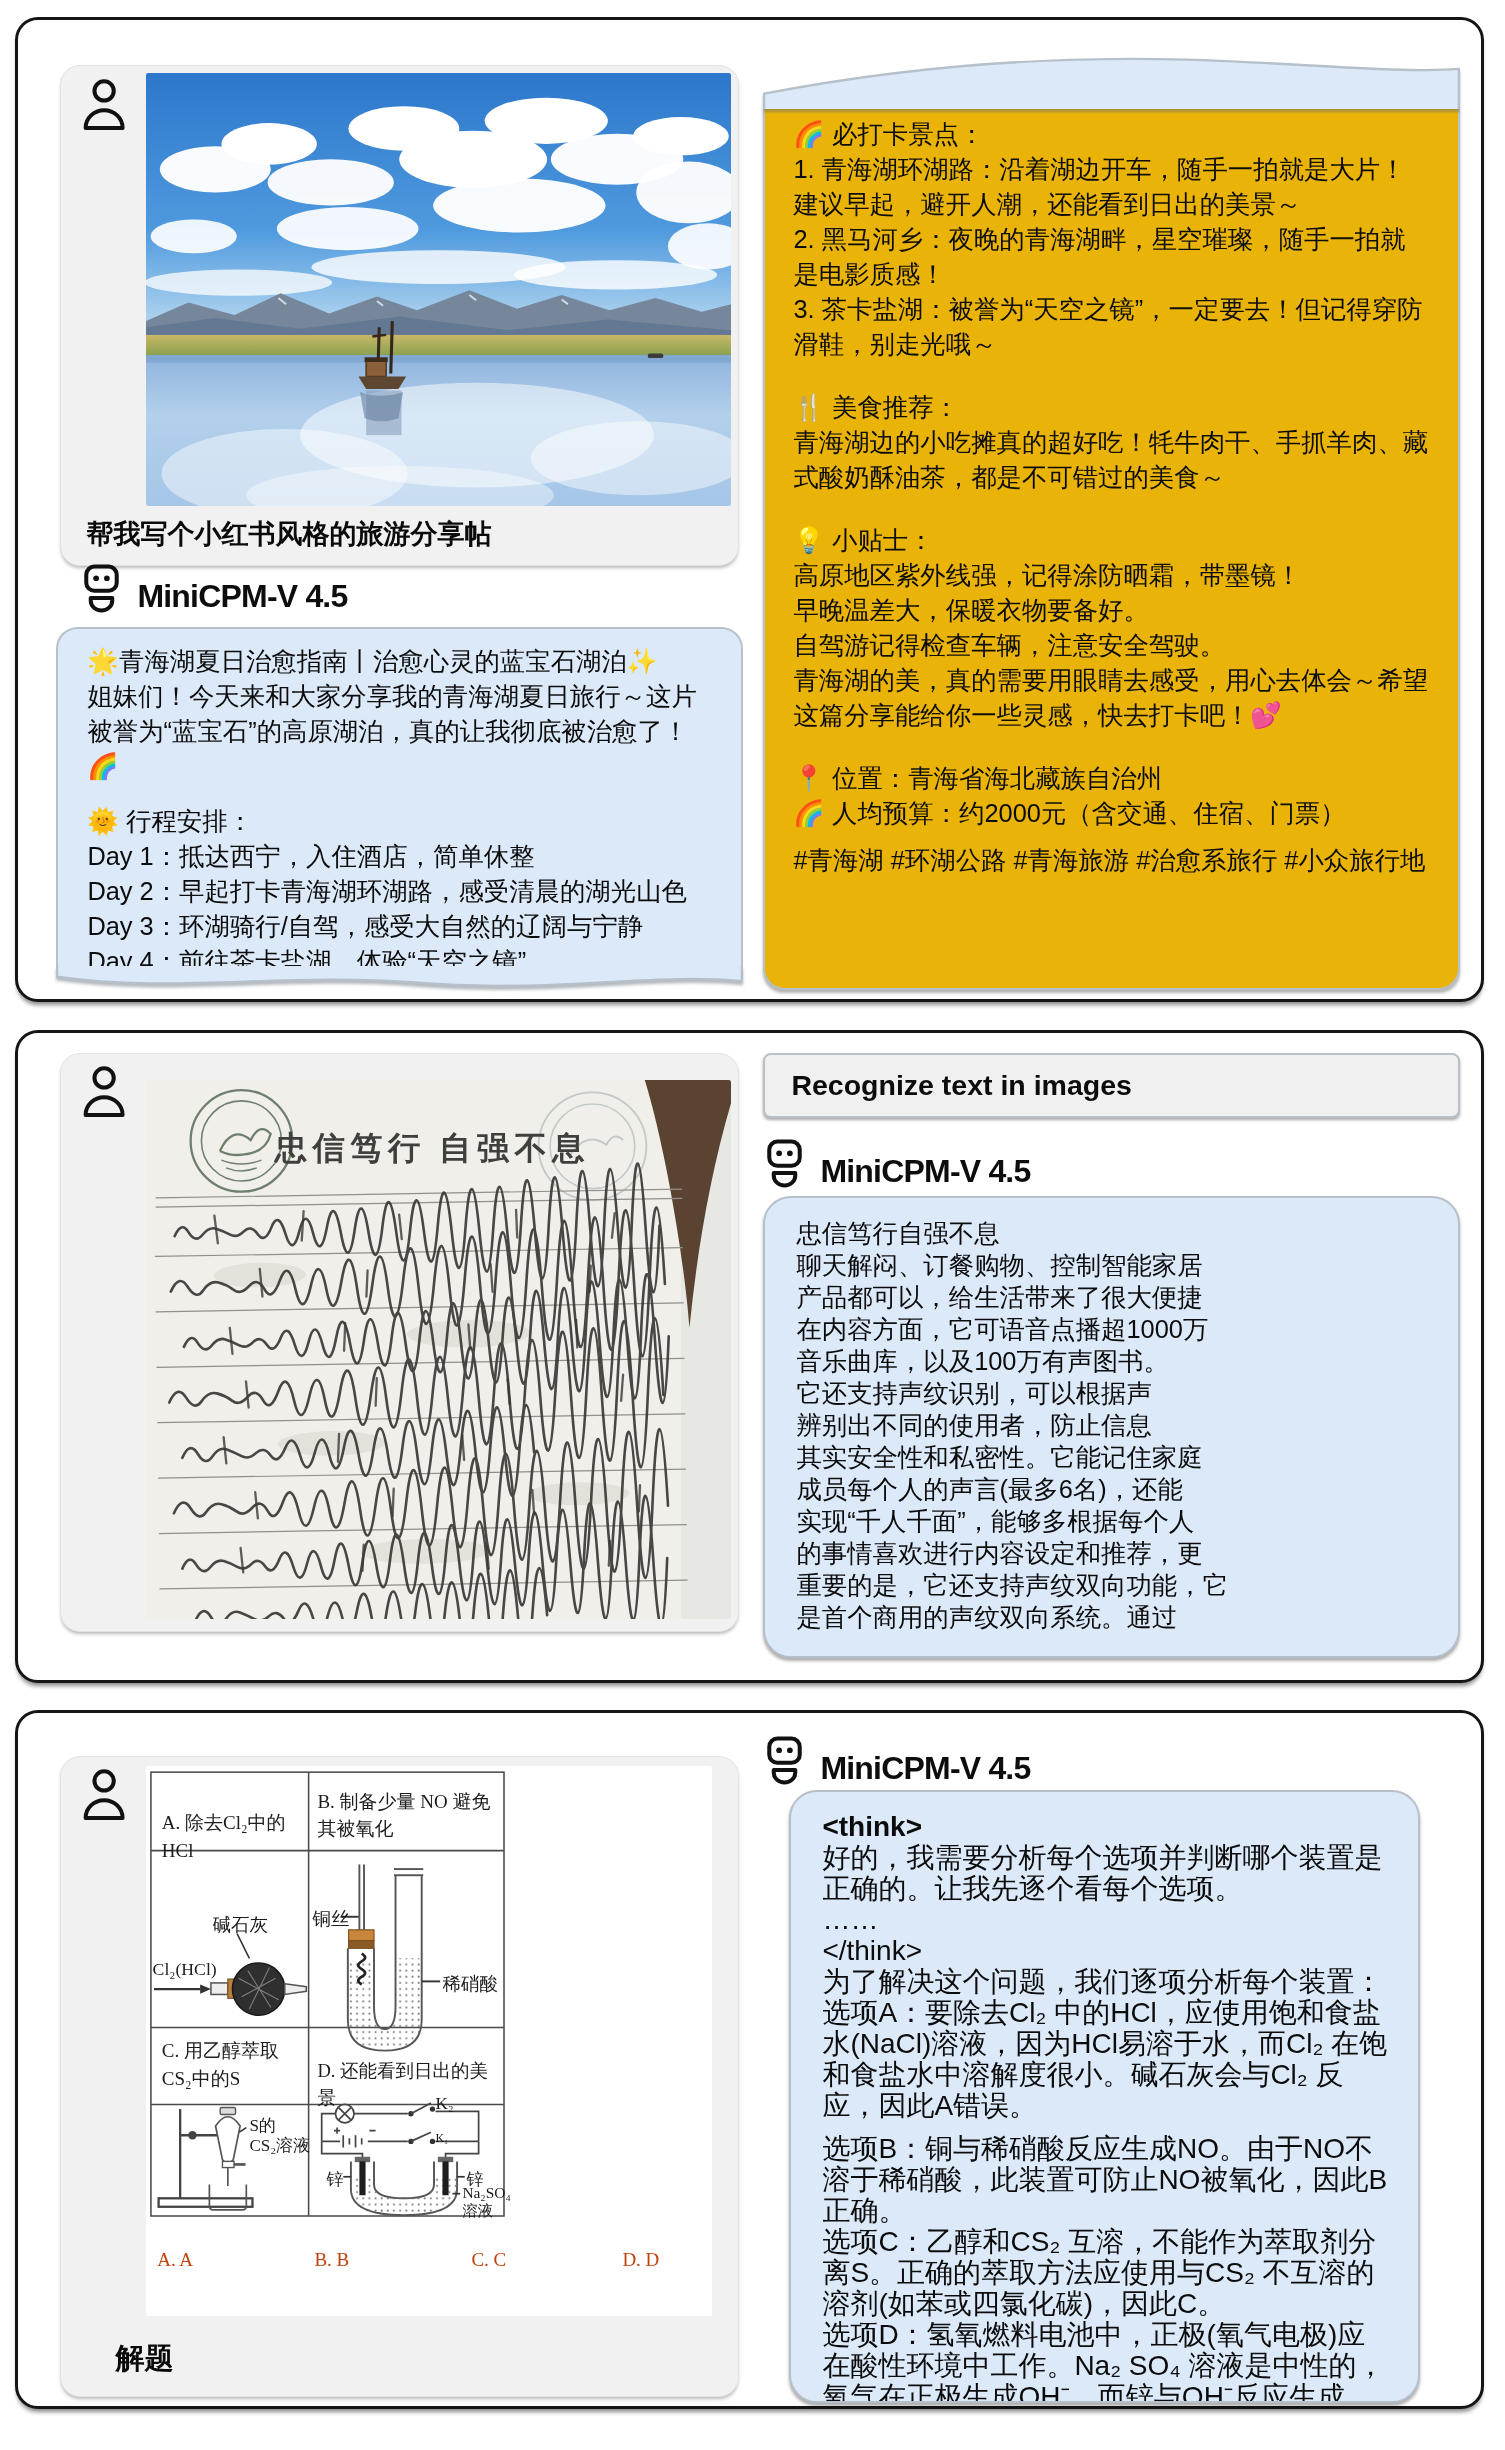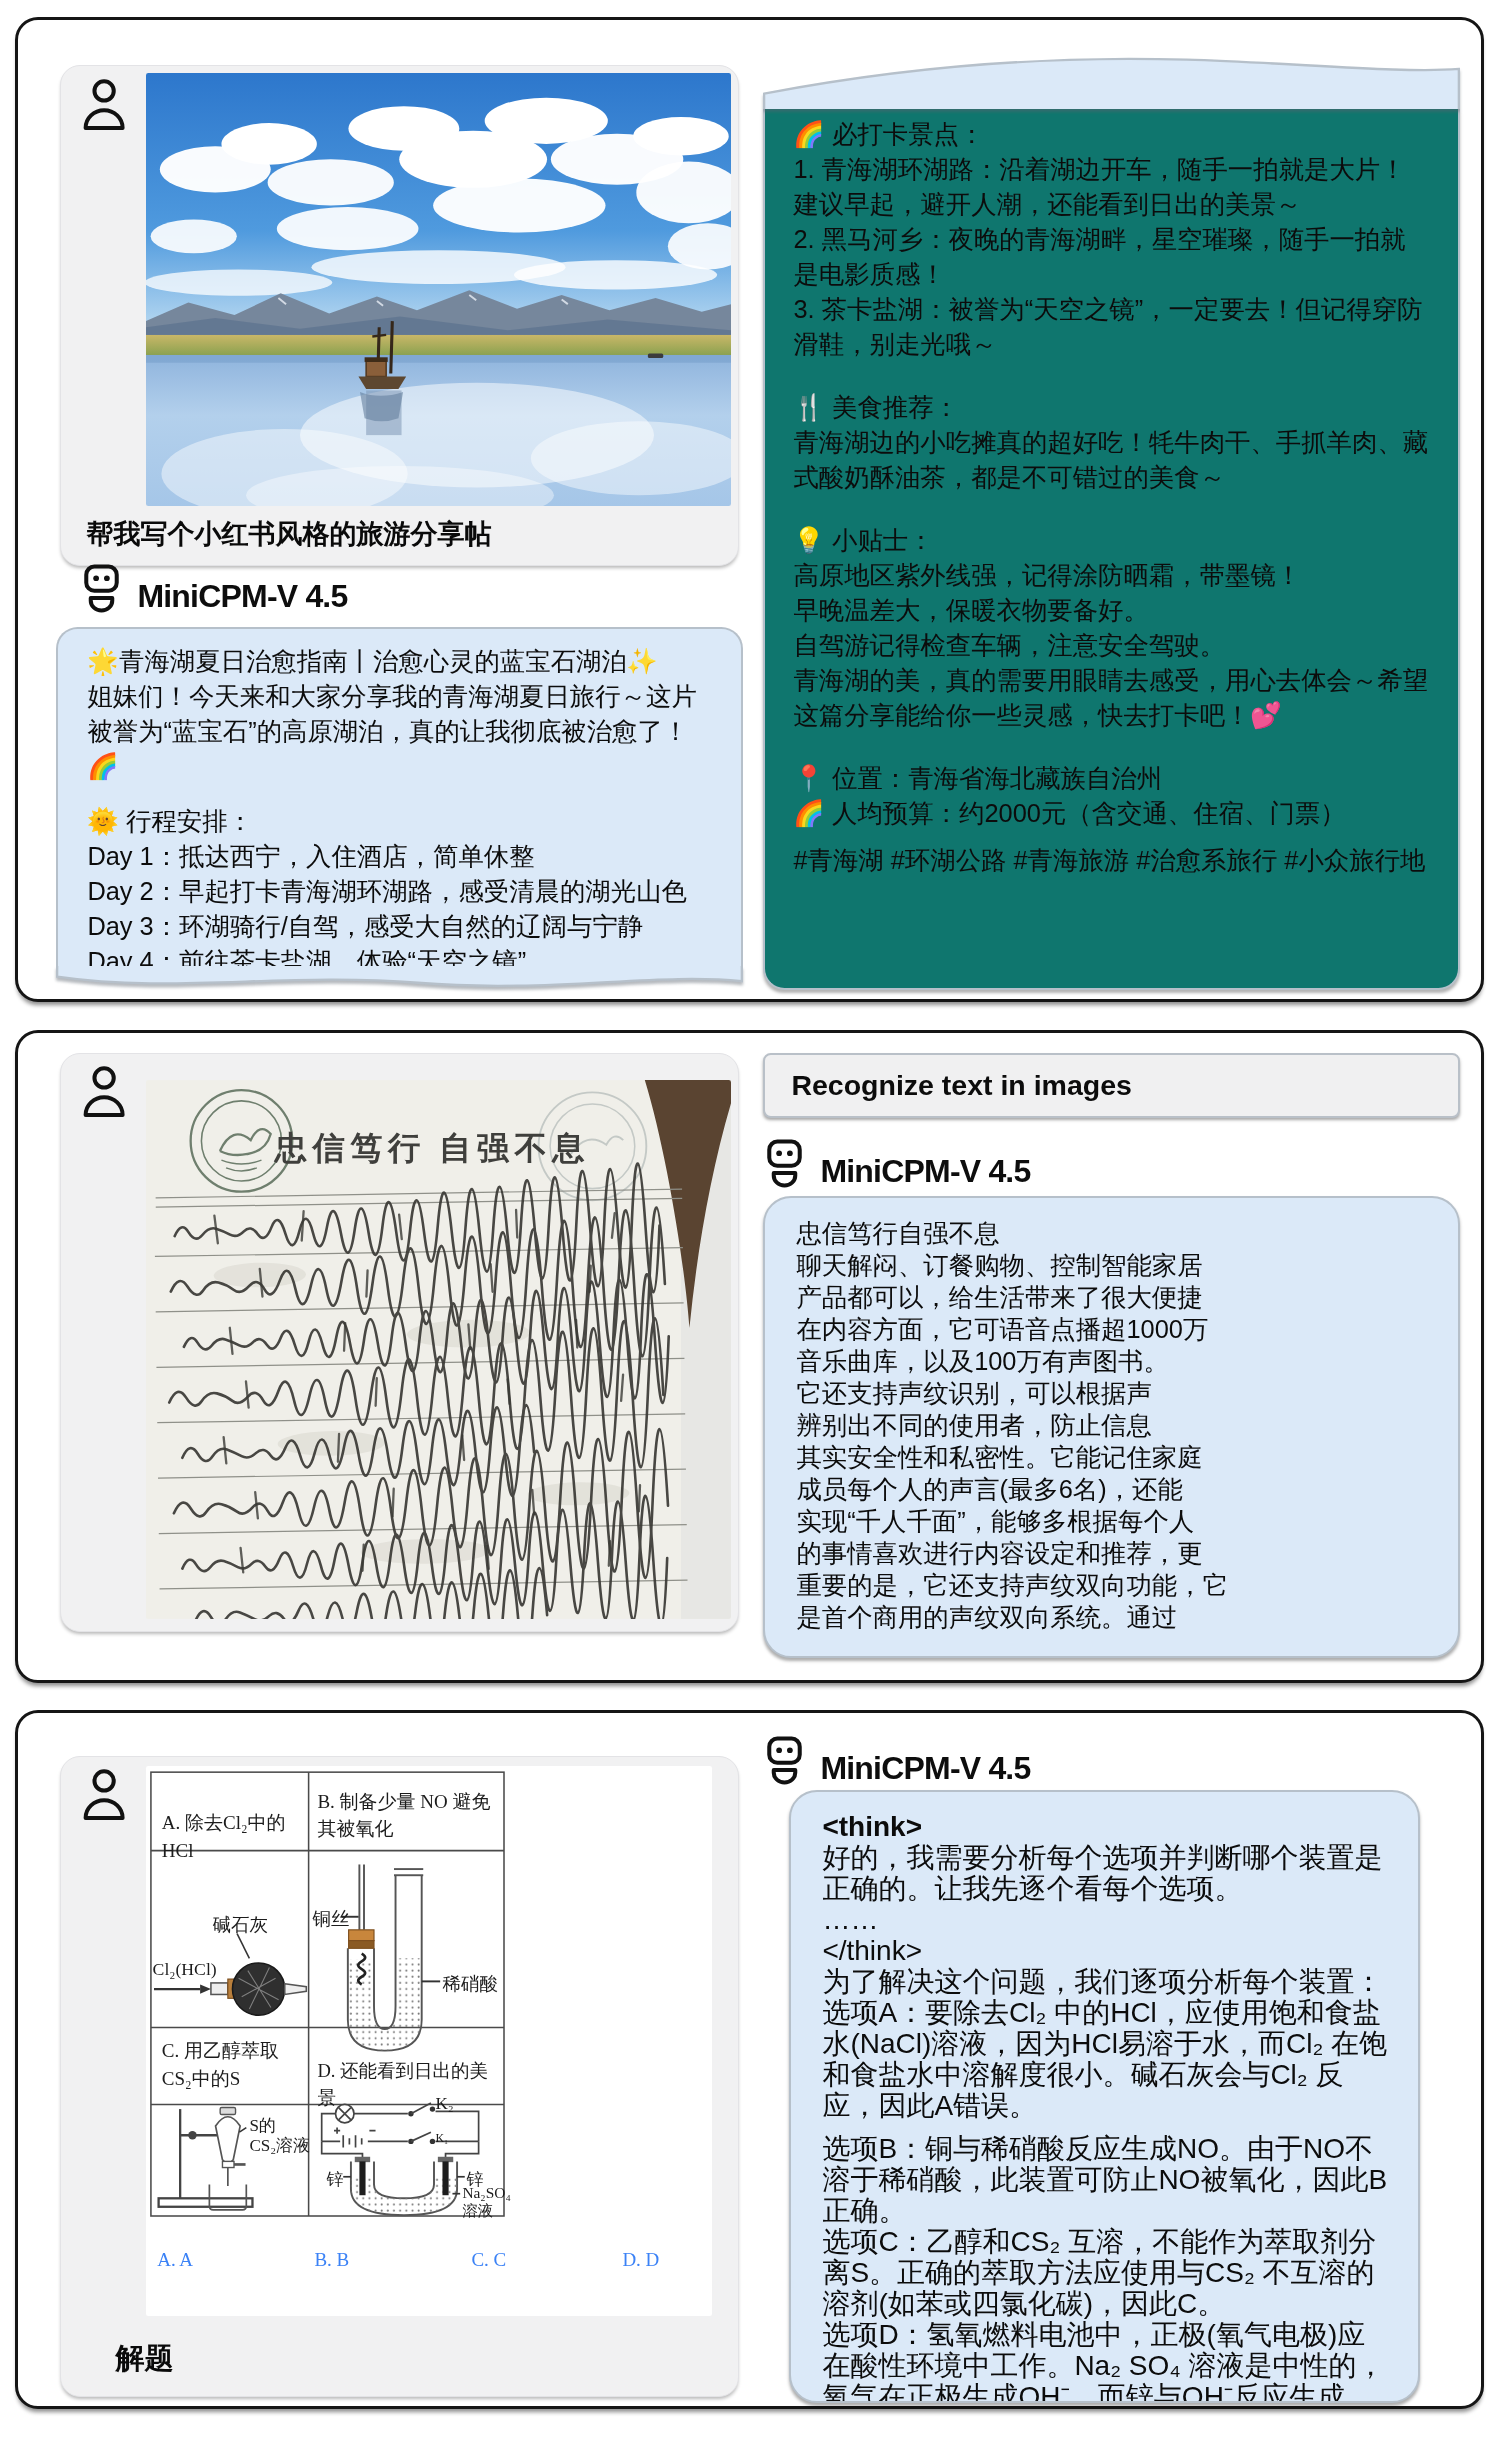--- a/index.html
+++ b/index.html
@@ -21,34 +21,34 @@
               border:2.3px solid #b9c0c8;border-radius:7.7px;box-sizing:border-box;
               box-shadow:0 2.3px 3.1px -0.8px rgba(0,0,0,.35);font-size:28.5px;font-weight:bold;
               line-height:60px;padding-left:26px;color:#0c0c0c}
   
   .bubble-left{position:absolute;left:38px;top:607px;width:687px}
   .bl-body{background:#dbe9f8;border:2.3px solid #b6c0ca;border-bottom:none;
            border-radius:21.6px 21.6px 0 0;padding:15.4px 29px 0;font-size:25.4px;line-height:35px;
            box-sizing:border-box;overflow:hidden;max-height:339px}
   .wave{display:block;width:100%;filter:drop-shadow(0 3.1px 1.5px rgba(90,100,110,.45))}
   .bubble-right{position:absolute;left:745px;top:32px;width:697px;height:938px}
-  .br-body{background:#0f766e;border:2.3px solid #b6c0ca;border-top:none;
+  .br-body{background:#eab308;border:2.3px solid #b6c0ca;border-top:none;
            border-radius:0 0 21.6px 21.6px;padding:7.7px 28px 0;font-size:25.4px;line-height:35px;
            box-sizing:border-box;height:881px;overflow:hidden;
            box-shadow:0 3.1px 3.1px -0.8px rgba(0,0,0,.3)}
   .round-bubble{position:absolute;background:#dbe9f8;border:2.3px solid #b6c0ca;border-radius:28px;
                 box-sizing:border-box;box-shadow:0 3.1px 3.1px -0.8px rgba(0,0,0,.32);overflow:hidden}
   #p2 .round-bubble{left:745px;top:163px;width:697px;height:462px;
                     padding:18.5px 31px;font-size:25.4px;line-height:32px}
   #p3 .round-bubble{left:771px;top:77px;width:631px;height:613px;
                     padding:18.5px 31px;font-size:28px;line-height:31px}
   .gap-s{height:20px}.gap-m{height:28px}.gap-t{height:12.3px}
   
   .chemtxt{position:absolute;font-family:"Liberation Serif",serif;color:#1c1c1c;line-height:1.45}
-  .opt{position:absolute;font-family:"Liberation Serif",serif;font-size:19px;color:#3b82f6}
+  .opt{position:absolute;font-family:"Liberation Serif",serif;font-size:19px;color:#c2410c}
   .line{margin:0}
 </style>
 </head>
 <body>
 
 <section class="panel" id="p1">
 
   <div class="user-card" style="left:42px;top:45px;width:677px;height:499px">
     <svg width="45" height="58" viewBox="0 0 56 72" style="position:absolute;left:18.5px;top:12.3px">
       <circle cx="30" cy="16" r="12" fill="none" stroke="#111" stroke-width="5"></circle>

